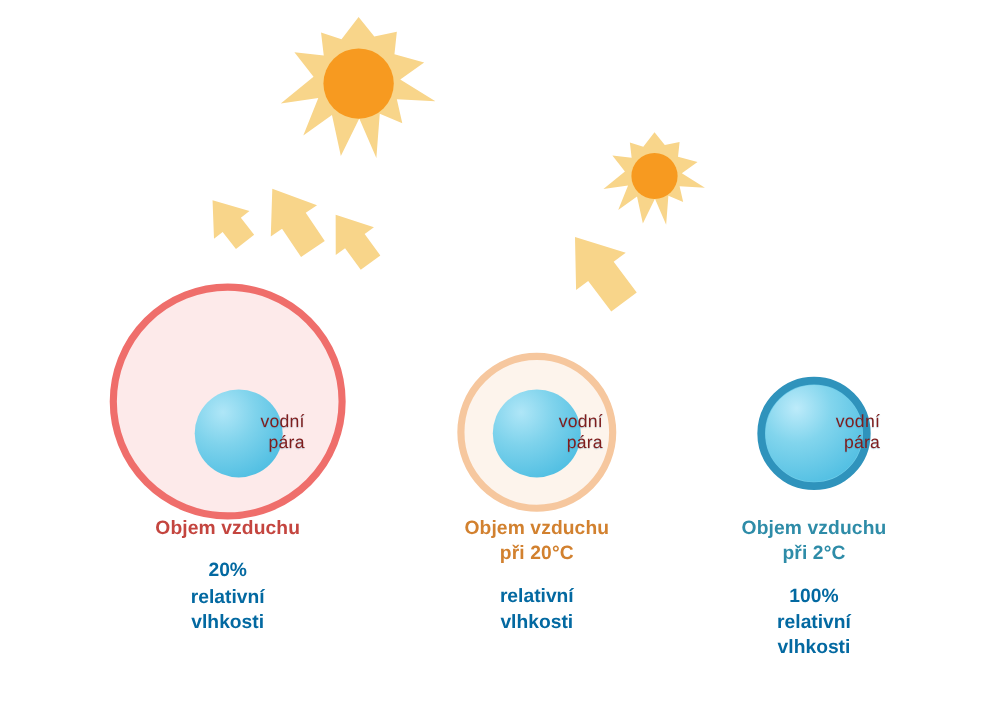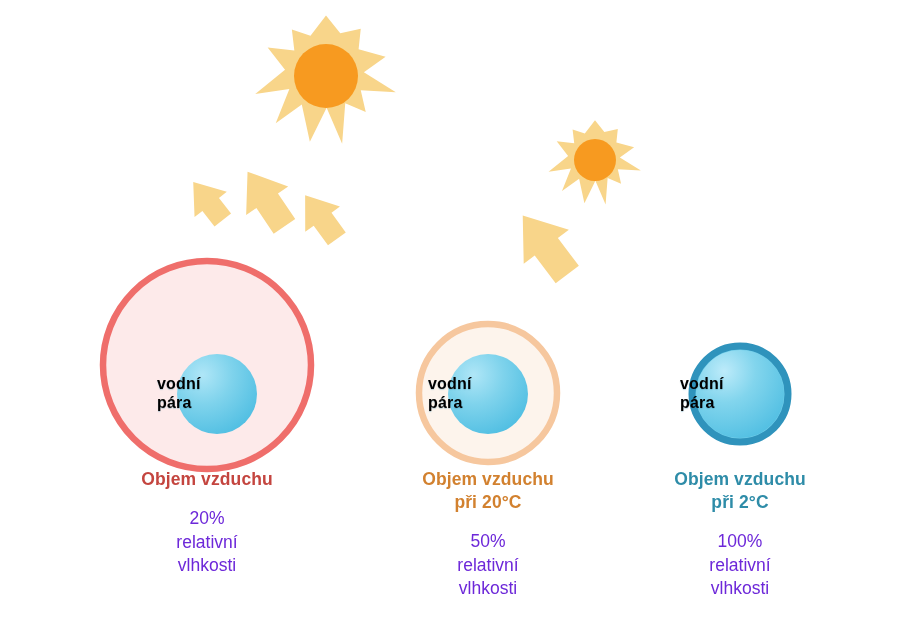--- a/index.html
+++ b/index.html
@@ -19,45 +19,45 @@
   }
   #art {
     position: absolute;
     left: 0;
     top: 0;
     width: 900px;
     height: 639px;
   }
   .vapor-label {
     position: absolute;
-    text-align: left;
-    color: #000000;
-    font-weight: bold;
+    text-align: right;
+    color: #7f1d1d;
+    font-weight: normal;
     font-size: 16px;
     line-height: 19px;
     letter-spacing: 0.2px;
     text-shadow: 0 1px 1px rgba(60,140,175,0.35);
     pointer-events: none;
     white-space: nowrap;
   }
   .caption {
     position: absolute;
     text-align: center;
     width: 260px;
   }
   .caption .title {
     font-weight: bold;
     font-size: 17.5px;
     line-height: 23px;
     letter-spacing: 0.1px;
   }
   .caption .sub {
     margin-top: 16px;
-    color: #6d28d9;
-    font-weight: normal;
+    color: #0369a1;
+    font-weight: bold;
     font-size: 17.5px;
     line-height: 23.5px;
   }
   .sub-line { display: block; }
   .title-line { display: block; }
 </style>
 </head>
 <body>
 
 <div id="stage">
@@ -139,21 +139,20 @@
       <span class="sub-line">vlhkosti</span>
     </div>
   </div>
 
   <div class="caption" id="caption-1" style="left: 358px; top: 468px;">
     <div class="title" style="color: rgb(210, 129, 47);">
       <span class="title-line">Objem vzduchu</span>
       <span class="title-line">při 20°C</span>
     </div>
     <div class="sub">
-      <span class="sub-line">50%</span>
       <span class="sub-line">relativní</span>
       <span class="sub-line">vlhkosti</span>
     </div>
   </div>
 
   <div class="caption" id="caption-2" style="left: 610px; top: 468px;">
     <div class="title" style="color: rgb(46, 140, 168);">
       <span class="title-line">Objem vzduchu</span>
       <span class="title-line">při 2°C</span>
     </div>

